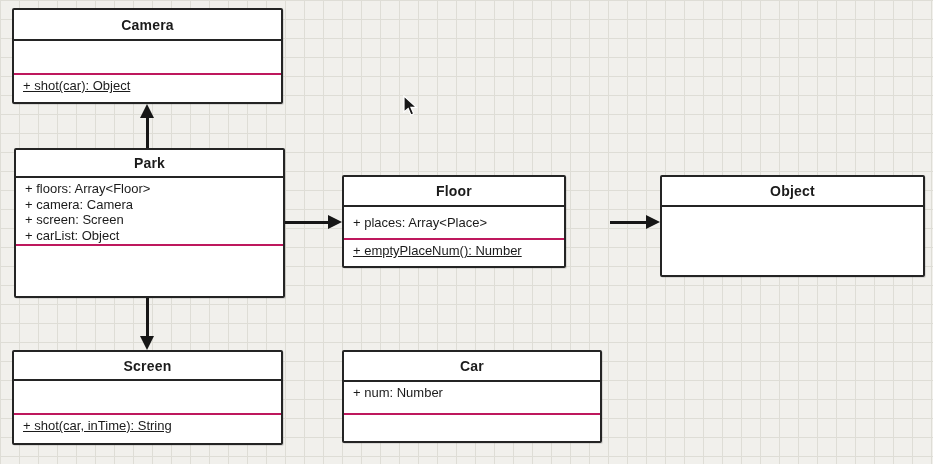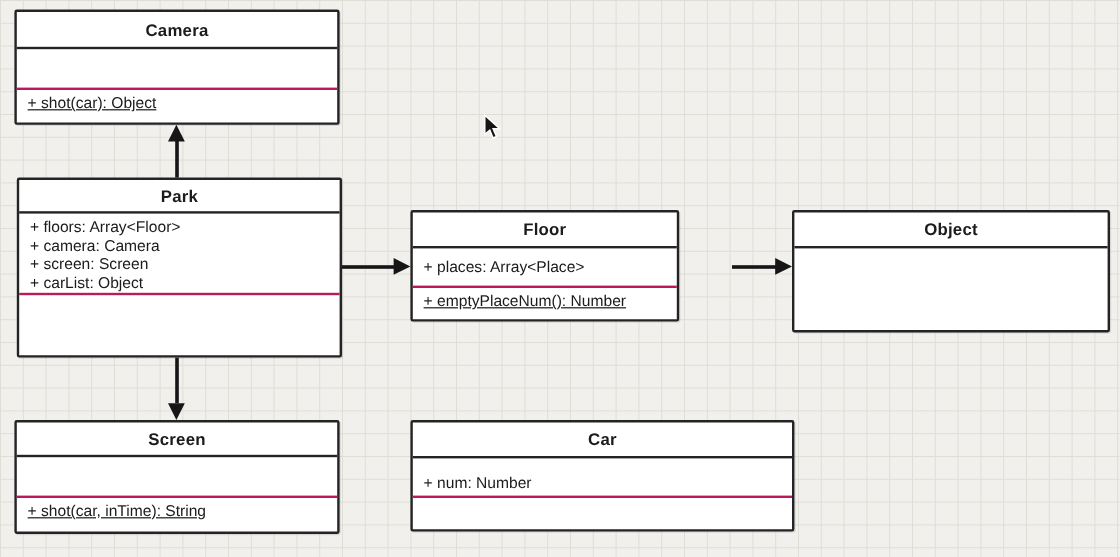--- a/index.html
+++ b/index.html
@@ -88,23 +88,23 @@
   </div>
 
   <div class="uml-class" style="left:12px;top:350px;width:271px;height:95px">
     <div class="uml-title" style="height:29px">Screen</div>
     <div class="uml-sec" style="flex:1"></div>
     <div class="uml-sec last" style="flex:0 0 28px">
       <div class="uml-line">+ shot(car, inTime): String</div>
     </div>
   </div>
 
-  <div class="uml-class" style="left:342px;top:350px;width:320px;height:93px">
+  <div class="uml-class" style="left:342px;top:350px;width:260px;height:93px">
     <div class="uml-title" style="height:30px">Car</div>
-    <div class="uml-sec" style="height:33px;display:flex;align-items:flex-end">
+    <div class="uml-sec" style="height:33px;display:flex;align-items:flex-start">
       <div class="uml-line">+ num: Number</div>
     </div>
     <div class="uml-sec last"></div>
   </div>
 
   <div class="edge v" style="left:146px;top:117px;height:31px"></div>
   <div class="head up" style="left:140px;top:104px"></div>
 
   <div class="edge v" style="left:146px;top:298px;height:38px"></div>
   <div class="head down" style="left:140px;top:336px"></div>

